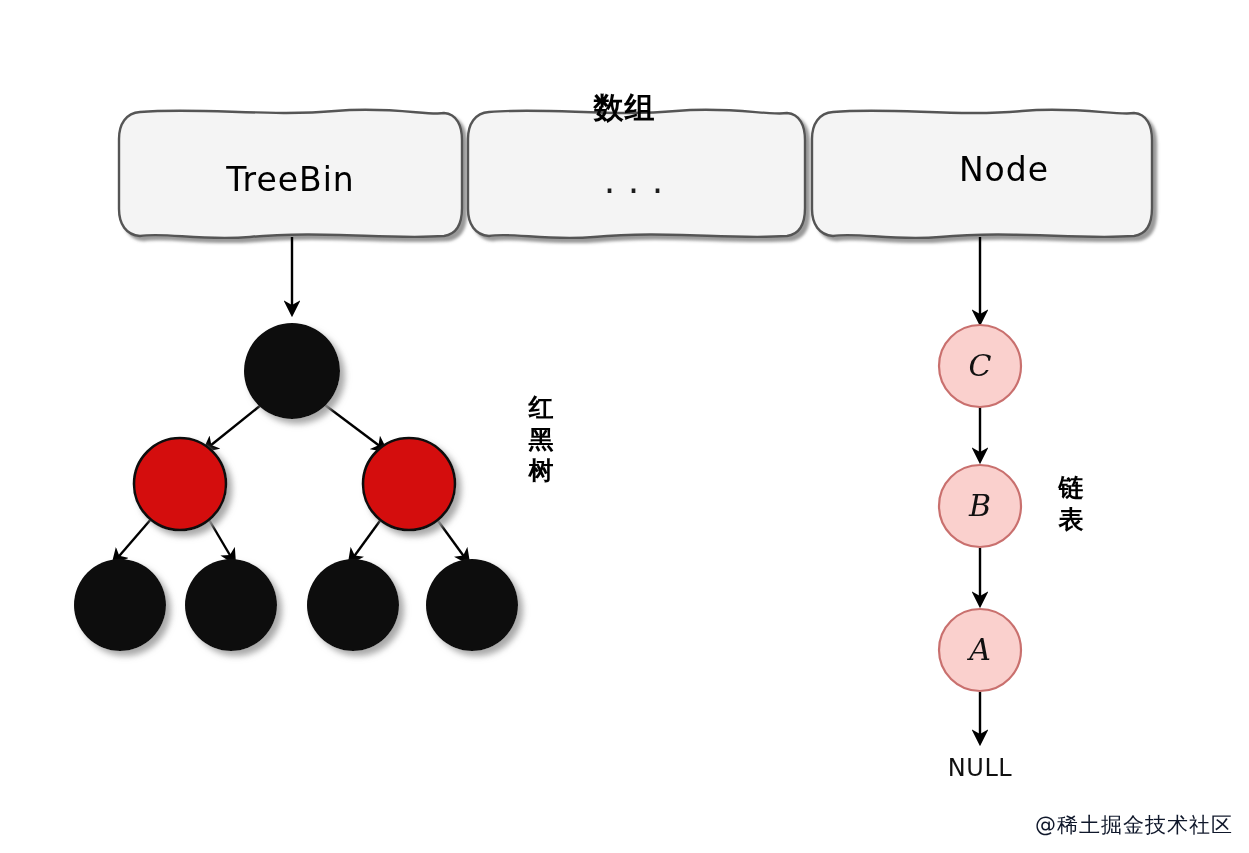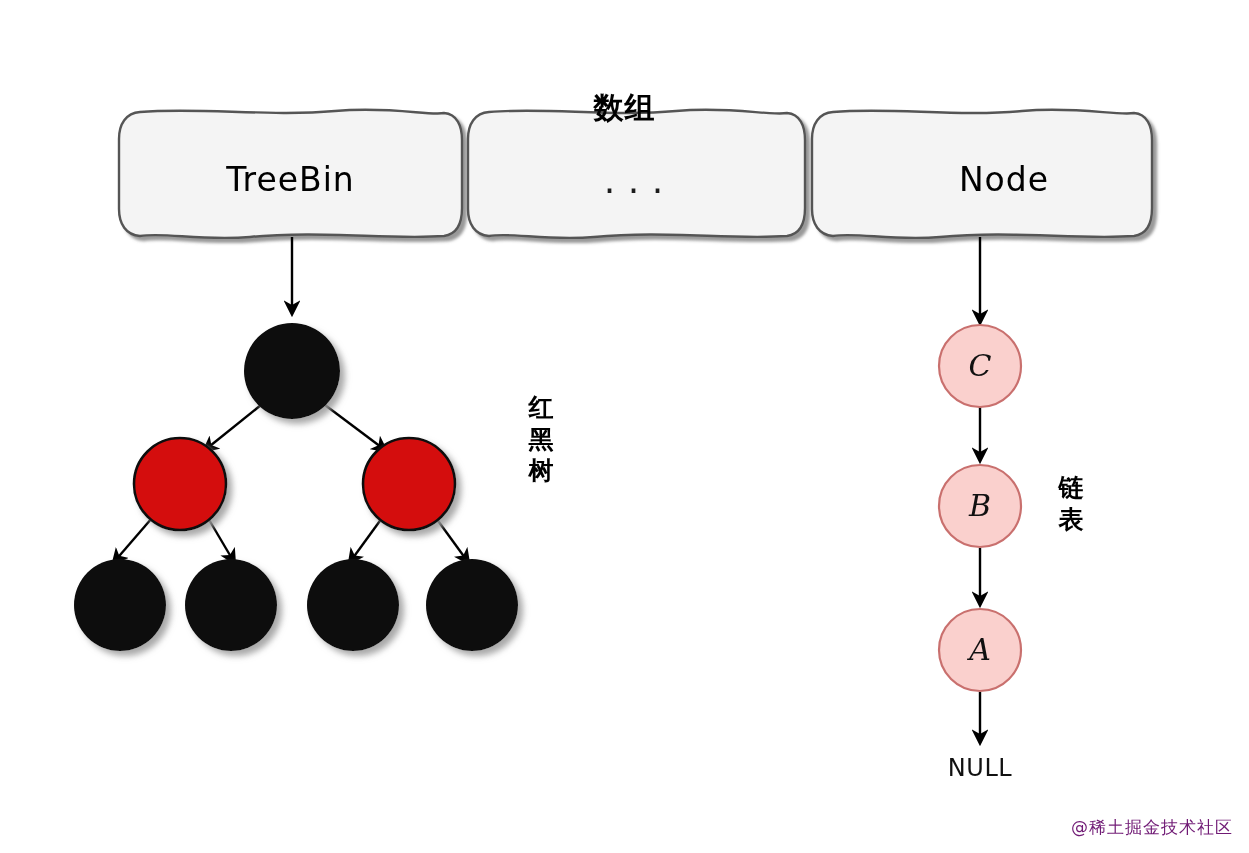--- a/index.html
+++ b/index.html
@@ -76,22 +76,22 @@
     color: #111111;
     font-family: "DejaVu Sans", "Liberation Sans", sans-serif;
     text-align: center;
     white-space: nowrap;
     letter-spacing: 0.5px;
   }
   .watermark {
     position: absolute;
     right: 16px;
     bottom: 14px;
-    font-size: 17px;
-    color: #701a75;
+    font-size: 21px;
+    color: #0f172a;
     letter-spacing: 1px;
     font-family: "DejaVu Sans", "Liberation Sans", sans-serif;
     user-select: none;
   }
 </style>
 </head>
 <body>
 
 <svg id="canvas" viewBox="0 0 1249 853" xmlns="http://www.w3.org/2000/svg">
   <defs>
@@ -180,21 +180,21 @@
     <circle cx="980" cy="650" r="41" fill="#fad0cd" stroke="#c9706e" stroke-width="2.2"></circle>
   </g>
 </svg>
 
 <div class="diagram-title">数组</div>
 
 <div class="array-cell-label" style="left:119px; top:160px; width:343px;">TreeBin</div>
 
 <div class="dots-label" style="left:468px; top:165px; width:337px;">...</div>
 
-<div class="array-cell-label" style="left:812px; top:160px; width:384px;">Node</div>
+<div class="array-cell-label" style="left:812px; top:150px; width:384px;">Node</div>
 
 <div class="vlabel" style="left:524px; top:392px;">
   <div>红</div>
   <div>黑</div>
   <div>树</div>
 </div>
 
 <div class="vlabel" style="left:1054px; top:472px;">
   <div>链</div>
   <div>表</div>

